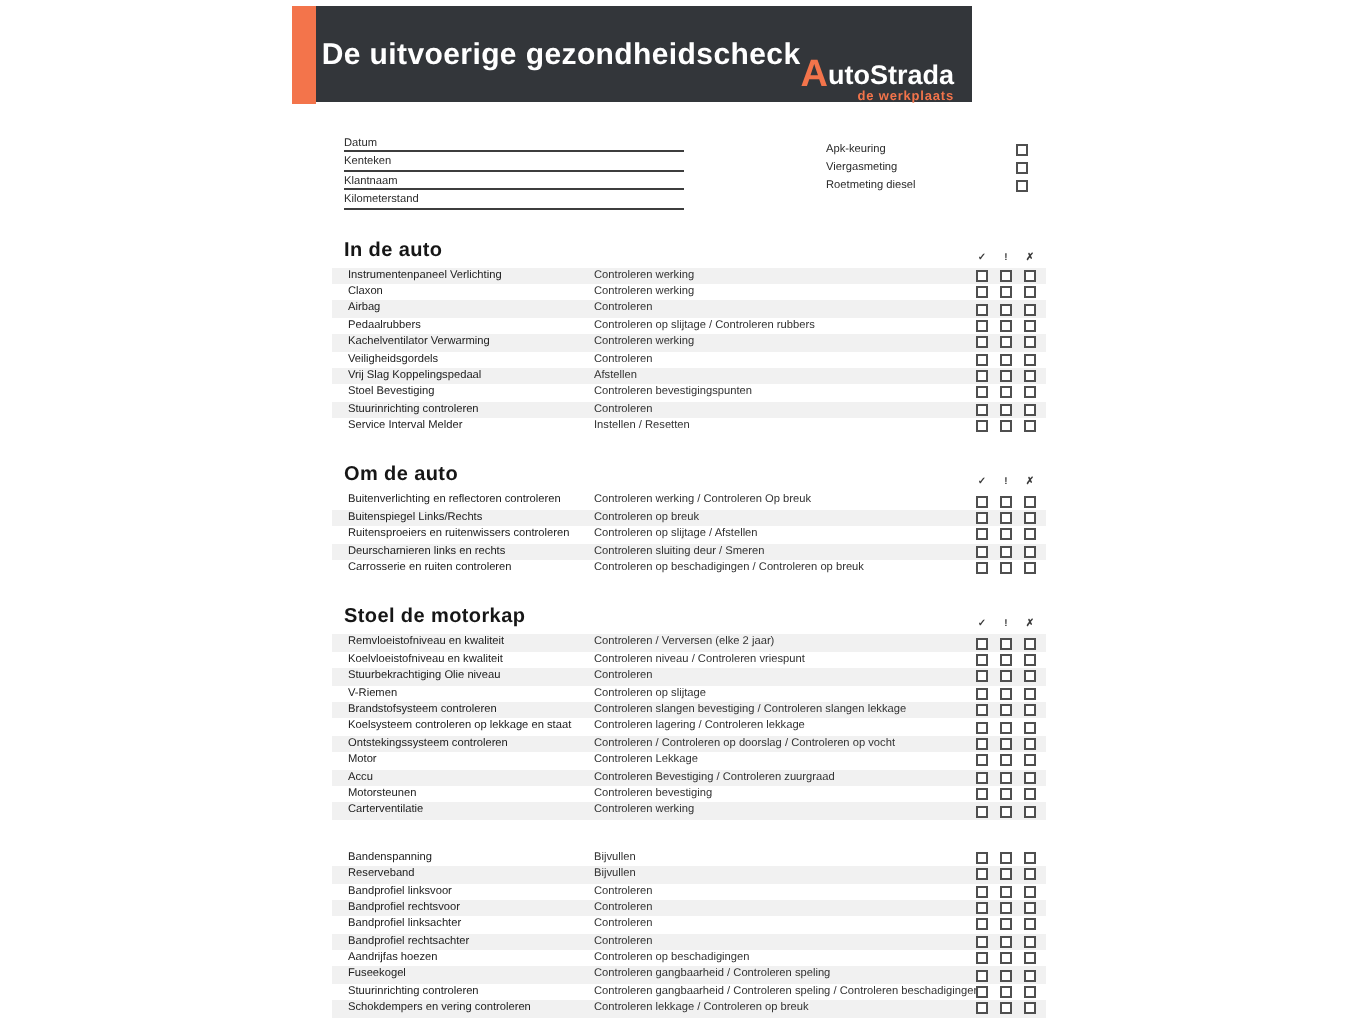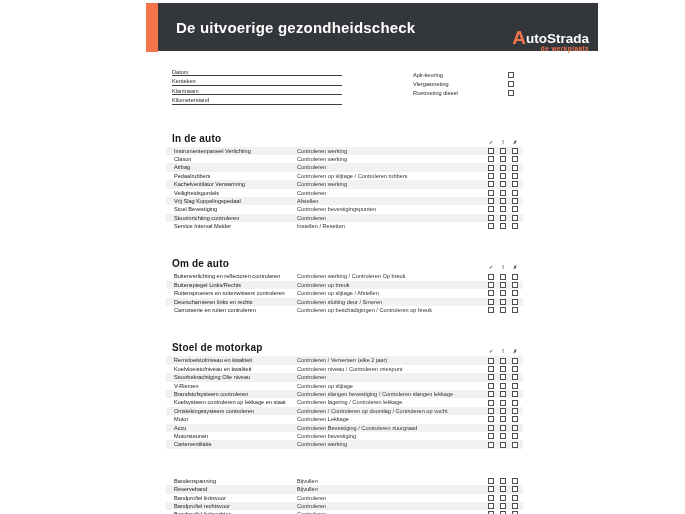--- a/index.html
+++ b/index.html
@@ -9,38 +9,38 @@
     width:685px; height:514px; overflow:hidden; background:#ffffff;
     font-family:"Liberation Sans", sans-serif; color:#2e2e2e;
     position:relative;
   }
   .doc { position:absolute; left:146px; top:0; width:400px; height:514px; }
 
   
   .hdr { position:absolute; top:3px; left:0; width:400px; height:49px; }
   .hdr-accent { position:absolute; left:0; top:0; width:12px; height:49px; background:var(--accent); }
   .hdr-dark {
-    position:absolute; left:12px; top:0; width:440px; height:48px; background:var(--bar);
-    display:flex; align-items:center; justify-content:space-between; padding:0 9px 0 18px;
+    position:absolute; left:12px; top:0; width:328px; height:48px; background:var(--bar);
+    display:flex; align-items:center; justify-content:flex-end; padding:0 9px 0 18px;
   }
   .hdr h1 { margin:0; font-size:15px; font-weight:bold; color:#fff; letter-spacing:0.2px; white-space:nowrap; }
   .logo { text-align:right; line-height:1; padding-top:3px; }
   .logo-name { font-weight:bold; color:#fff; font-size:13.5px; white-space:nowrap;margin-top:23px; }
   .logo-a { color:var(--accent); font-size:19px; position:relative; top:1px; }
   .logo-tag { color:var(--accent); font-size:6.5px; font-weight:bold; margin-top:0px; letter-spacing:0.4px; }
 
   
   .form-row { margin-top:67px; display:flex; }
   .fields { width:226px; padding-left:26px; }
   .field { width:170px; height:9.4px; border-bottom:1px solid #3d3d3d; font-size:5.6px; line-height:8px; color:#2b2b2b; padding-top:1px; }
   .checks { width:174px; padding-left:41px; padding-top:3px; }
   .check-line { display:flex; justify-content:space-between; align-items:center; width:101px; height:9px; font-size:5.6px; color:#2b2b2b; }
 
   
-  .sec { margin-top:28px; }
+  .sec { margin-top:15px; }
   .sec-head { display:flex; justify-content:space-between; align-items:flex-end; padding:0 28px 2px 26px; }
   .sec-head h2 { margin:0; font-size:10px; line-height:12px; font-weight:bold; color:#161616; letter-spacing:0.2px; }
   .res-cols { display:flex; gap:6px; }
   .res-col { display:inline-block; width:6px; text-align:center; font-size:5px; line-height:6px; color:#3c3c3c; font-weight:bold; }
 
   .row { height:8.4px; margin:0 23px 0 20px; display:flex; align-items:center; padding:0 5px 0 8px; font-size:5.6px; line-height:8.4px; background:#fff; }
   .row.gray { background:#F1F1F1; }
   .lbl { width:123px; flex:none; white-space:nowrap; overflow:visible; color:#222; }
   .act { flex:1; white-space:nowrap; overflow:hidden; color:#333; }
   .boxes { display:flex; gap:6px; flex:none; }

